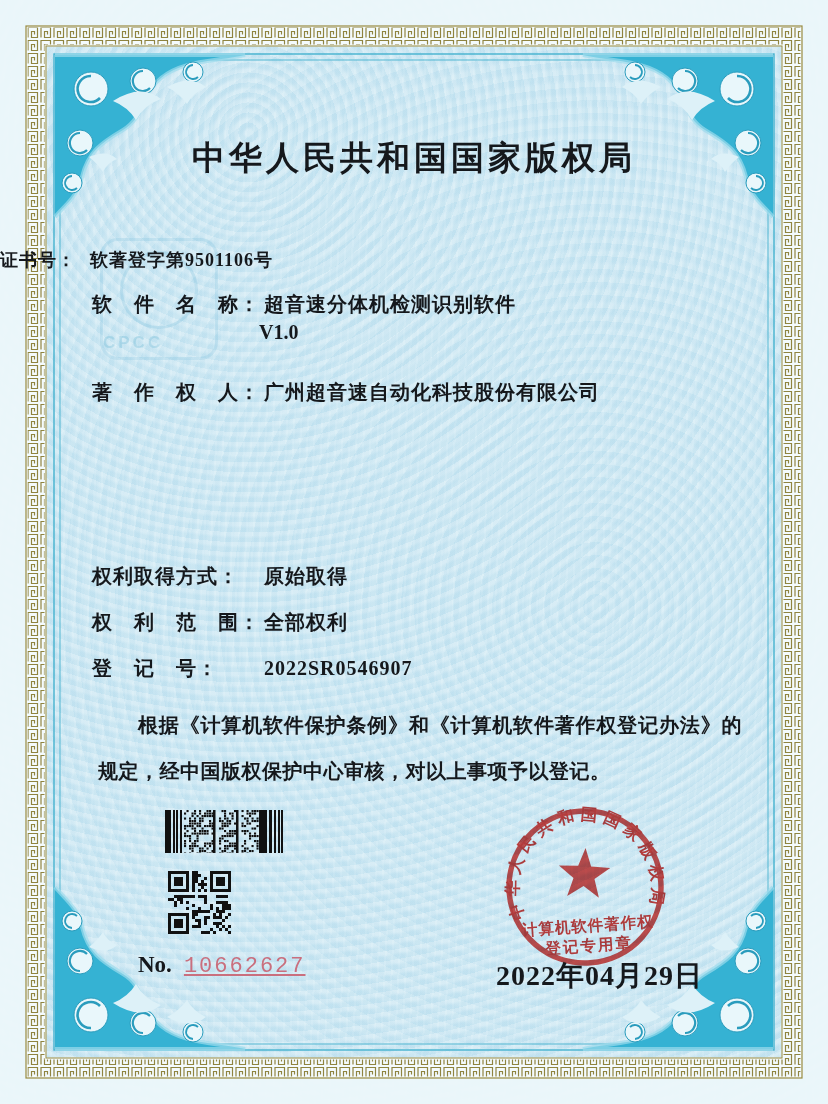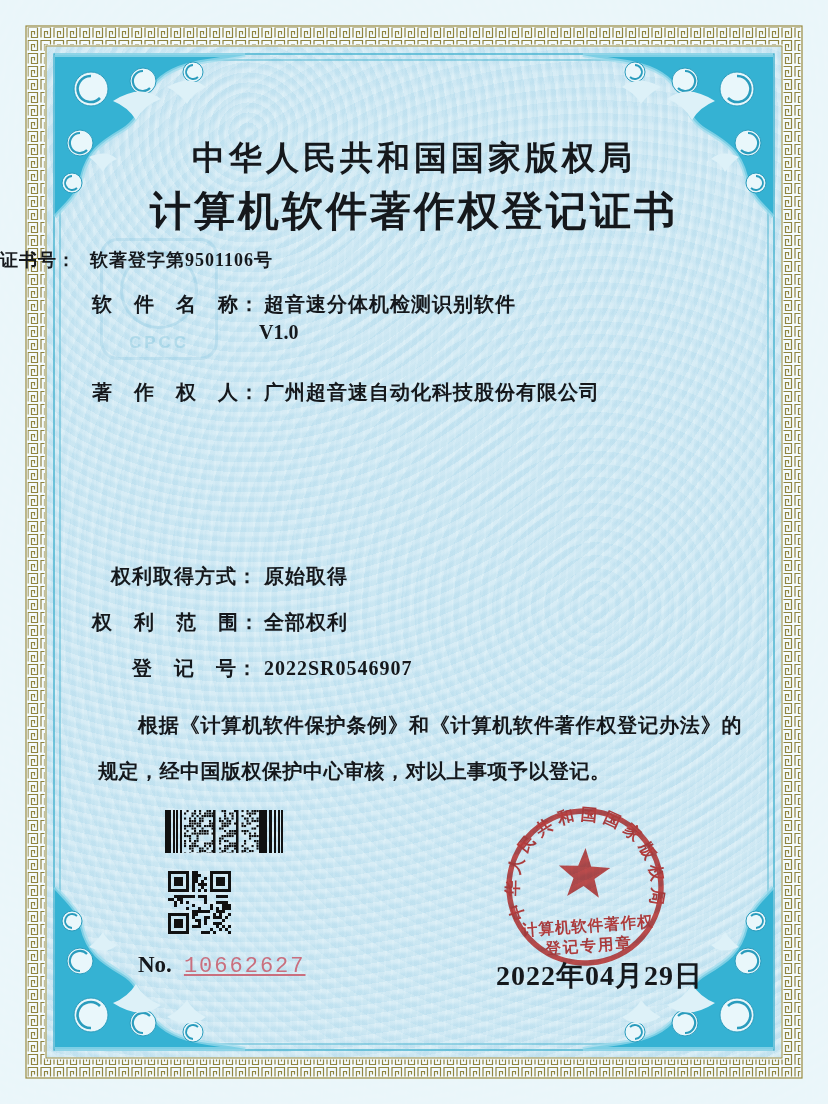--- a/index.html
+++ b/index.html
@@ -14,38 +14,38 @@
         overflow:hidden;}
   .frame{position:absolute;left:0;top:0;z-index:1;}
   .content{position:absolute;z-index:3;color:#15181c;}
   .authority{left:0;top:136px;width:100%;text-align:center;
              font-size:33px;font-weight:bold;letter-spacing:4px;}
   .cert-title{left:0;top:184px;width:100%;text-align:center;
               font-size:41px;font-weight:bold;letter-spacing:3px;}
   .certno{left:0;top:248px;width:713px;
           font-size:18px;font-weight:bold;letter-spacing:1px;}
   .certno .cn-label{margin-right:14px;}
-  .rows{left:0;top:0;width:100%;height:100%;text-align:right;}
+  .rows{left:0;top:0;width:100%;height:100%;}
   .row{position:absolute;left:92px;font-size:20px;font-weight:bold;
        letter-spacing:1px;white-space:nowrap;}
   .row .lab{display:inline-block;width:166px;}
   .row .val{display:inline-block;}
   .val2{position:absolute;left:259px;font-size:20px;font-weight:bold;}
   .statement{left:98px;top:702px;width:644px;font-size:20px;font-weight:bold;
              line-height:46px;text-indent:2em;letter-spacing:.5px;text-align:justify;}
   .serial{left:138px;top:952px;font-size:23px;font-weight:bold;}
   .serial .num{font-family:"Liberation Mono","DejaVu Sans Mono",monospace;
                font-weight:normal;font-size:22px;letter-spacing:2px;
                color:#c96f7e;margin-left:12px;text-decoration:underline;}
   .issue-date{left:496px;top:957px;font-size:28px;font-weight:bold;letter-spacing:1px;}
   .watermark{position:absolute;left:100px;top:238px;width:112px;height:116px;z-index:1;
              border:3px solid rgba(110,185,215,.38);border-radius:18px;opacity:.55;}
   .watermark .wm-ring{position:absolute;left:17px;top:10px;width:72px;height:72px;
              border:3px solid rgba(110,185,215,.45);border-radius:50%;}
-  .watermark .wm-text{position:absolute;left:0;bottom:4px;width:100%;text-align:center;
+  .watermark .wm-text{position:absolute;left:0;bottom:4px;width:100%;text-align:left;
              font-family:"Liberation Sans","DejaVu Sans",sans-serif;
              font-size:17px;font-weight:bold;letter-spacing:3px;color:rgba(100,180,210,.55);}
   .barcode{position:absolute;left:165px;top:810px;z-index:3;}
   .qrcode{position:absolute;left:168px;top:871px;z-index:3;}
   .seal{position:absolute;left:499px;top:801px;width:172px;height:172px;z-index:4;
         mix-blend-mode:multiply;opacity:.93;transform:rotate(-4deg);}
 </style>
 </head>
 <body>
 
@@ -94,21 +94,20 @@
     <use href="#flourish" transform="translate(55,1049) scale(1,-1)"></use>
     <use href="#flourish" transform="translate(773,1049) scale(-1,-1)"></use>
   </svg>
 
   <div class="watermark">
     <div class="wm-ring"></div>
     <div class="wm-text">CPCC</div>
   </div>
 
   <div class="content authority">中华人民共和国国家版权局</div>
-  <div class="content cert-title">计算机软件著作权登记证书</div>
 
   <div class="content certno">
     <span class="cn-label">证书号：</span><span>软著登字第9501106号</span>
   </div>
 
   <div class="content rows">
     <div class="row" style="top:291px">
       <span class="lab">软　件　名　称：</span>
       <span class="val">超音速分体机检测识别软件</span>
     </div>

